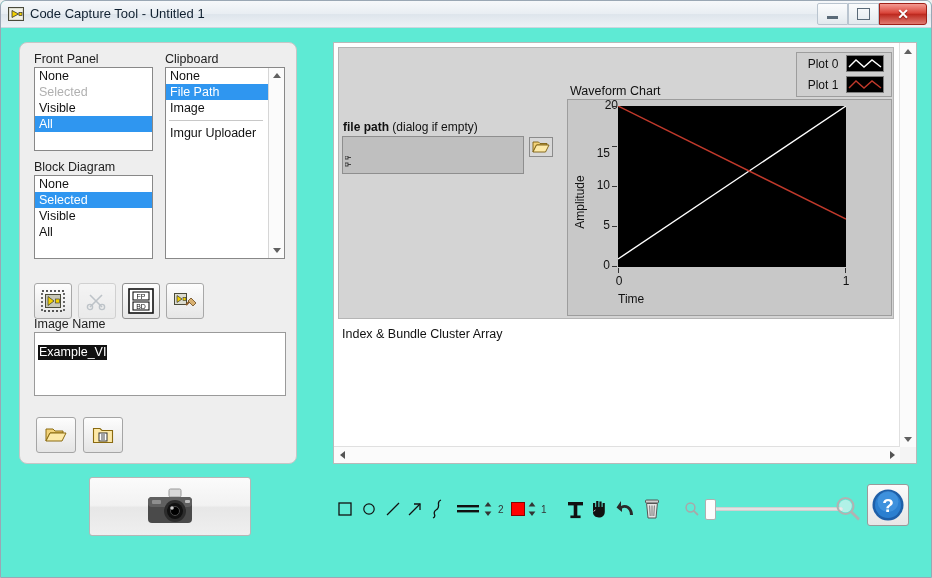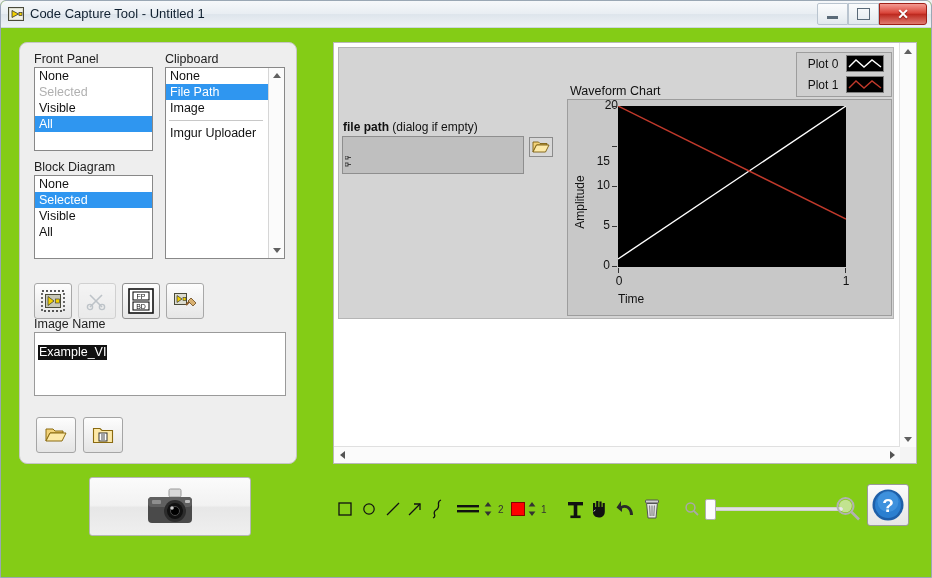--- a/index.html
+++ b/index.html
@@ -4,21 +4,21 @@
 <style>
   html,body{margin:0;padding:0;}
   body{
     width:932px;height:578px;overflow:hidden;
     font-family:"Liberation Sans", sans-serif;
     font-size:12px;color:#111;
     background:#f0f0f0;
   }
   .window{
     position:absolute;left:0;top:0;width:932px;height:578px;
-    background:#84cc16;
+    background:#5eead4;
     border:1px solid #9aa7b4;
     box-sizing:border-box;
     border-radius:6px 6px 0 0;
     padding-left:48px;
   }
   
   .titlebar{
     position:absolute;left:0;top:0;right:0;height:26px;
     background:linear-gradient(to bottom,#f6f8fa 0%,#e9eef3 48%,#dee5ec 52%,#eef2f6 100%);
     border-bottom:1px solid #cdd6df;
@@ -366,21 +366,21 @@
               </svg>
             </span>
           </div>
         </div>
 
         <div class="chart-body" style="left:228px;top:51px;width:325px;height:217px;">
 
           <div class="axis-label" style="left:-28px;top:95px;width:80px;transform:rotate(-90deg);text-align:center;">Amplitude</div>
 
           <div class="ytick" style="left:16px;top:-2px;width:34px;">20</div>
-          <div class="ytick" style="left:8px;top:54px;width:34px;">15</div>
+          <div class="ytick" style="left:8px;top:46px;width:34px;">15</div>
           <div class="ytick" style="left:8px;top:78px;width:34px;">10</div>
           <div class="ytick" style="left:8px;top:118px;width:34px;">5</div>
           <div class="ytick" style="left:8px;top:158px;width:34px;">0</div>
           <div class="tickmark" style="left:44px;top:6px;width:5px;height:1px;"></div>
           <div class="tickmark" style="left:44px;top:46px;width:5px;height:1px;"></div>
           <div class="tickmark" style="left:44px;top:86px;width:5px;height:1px;"></div>
           <div class="tickmark" style="left:44px;top:126px;width:5px;height:1px;"></div>
           <div class="tickmark" style="left:44px;top:166px;width:5px;height:1px;"></div>
 
           <div class="plot-area" style="left:50px;top:6px;width:228px;height:161px;">
@@ -393,20 +393,21 @@
           </div>
 
           <div class="tickmark" style="left:50px;top:168px;width:1px;height:5px;"></div>
           <div class="tickmark" style="left:277px;top:168px;width:1px;height:5px;"></div>
           <div class="axis-label" style="left:42px;top:174px;width:18px;text-align:center;">0</div>
           <div class="axis-label" style="left:269px;top:174px;width:18px;text-align:center;">1</div>
           <div class="axis-label" style="left:50px;top:192px;width:228px;text-align:left;">Time</div>
         </div>
       </div>
 
+      <div class="sub-label" style="left:8px;top:284px;">Index &amp; Bundle Cluster Array</div>
     </div>
 
     <div class="sb-v">
       <div class="sb-arrow" style="top:0;">
           <div class="tri-up"></div>
         </div>
       <div class="sb-arrow" style="bottom:0;">
           <div class="tri-dn"></div>
         </div>
     </div>

